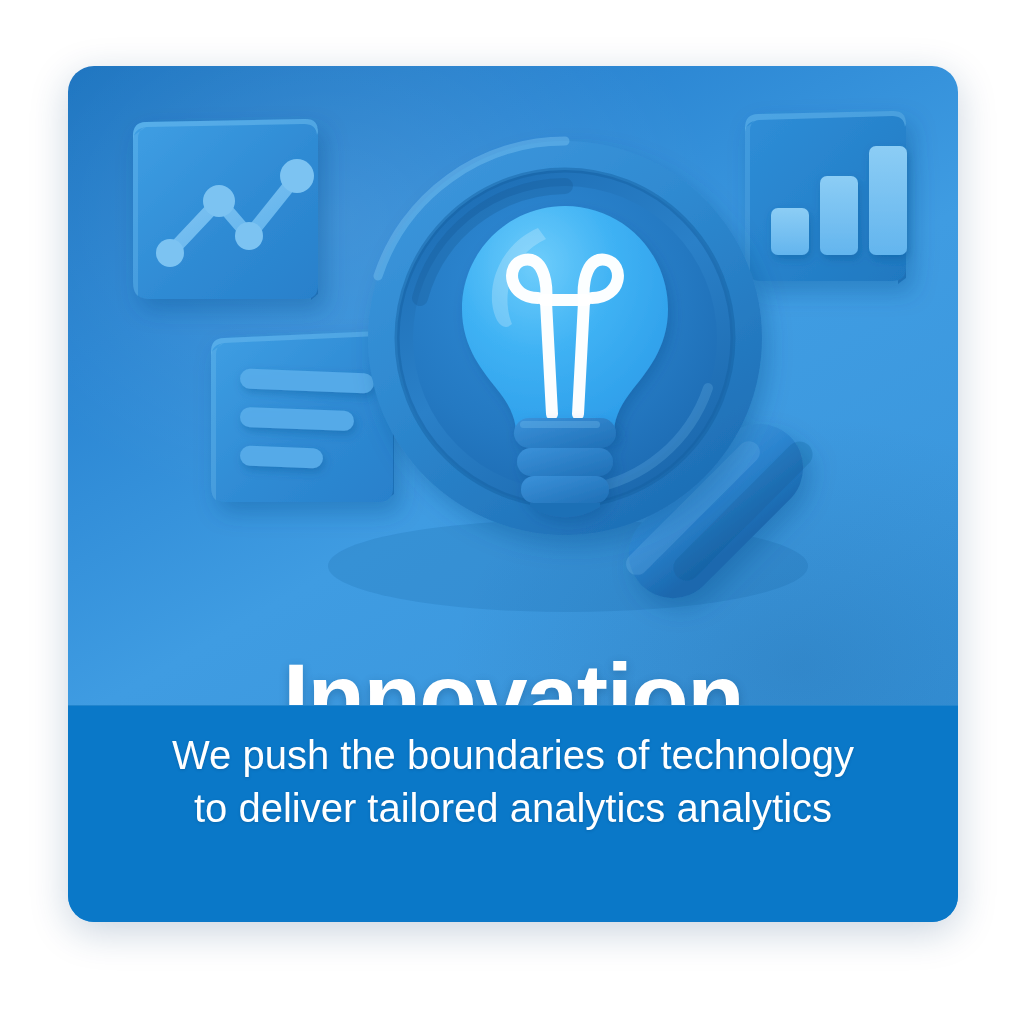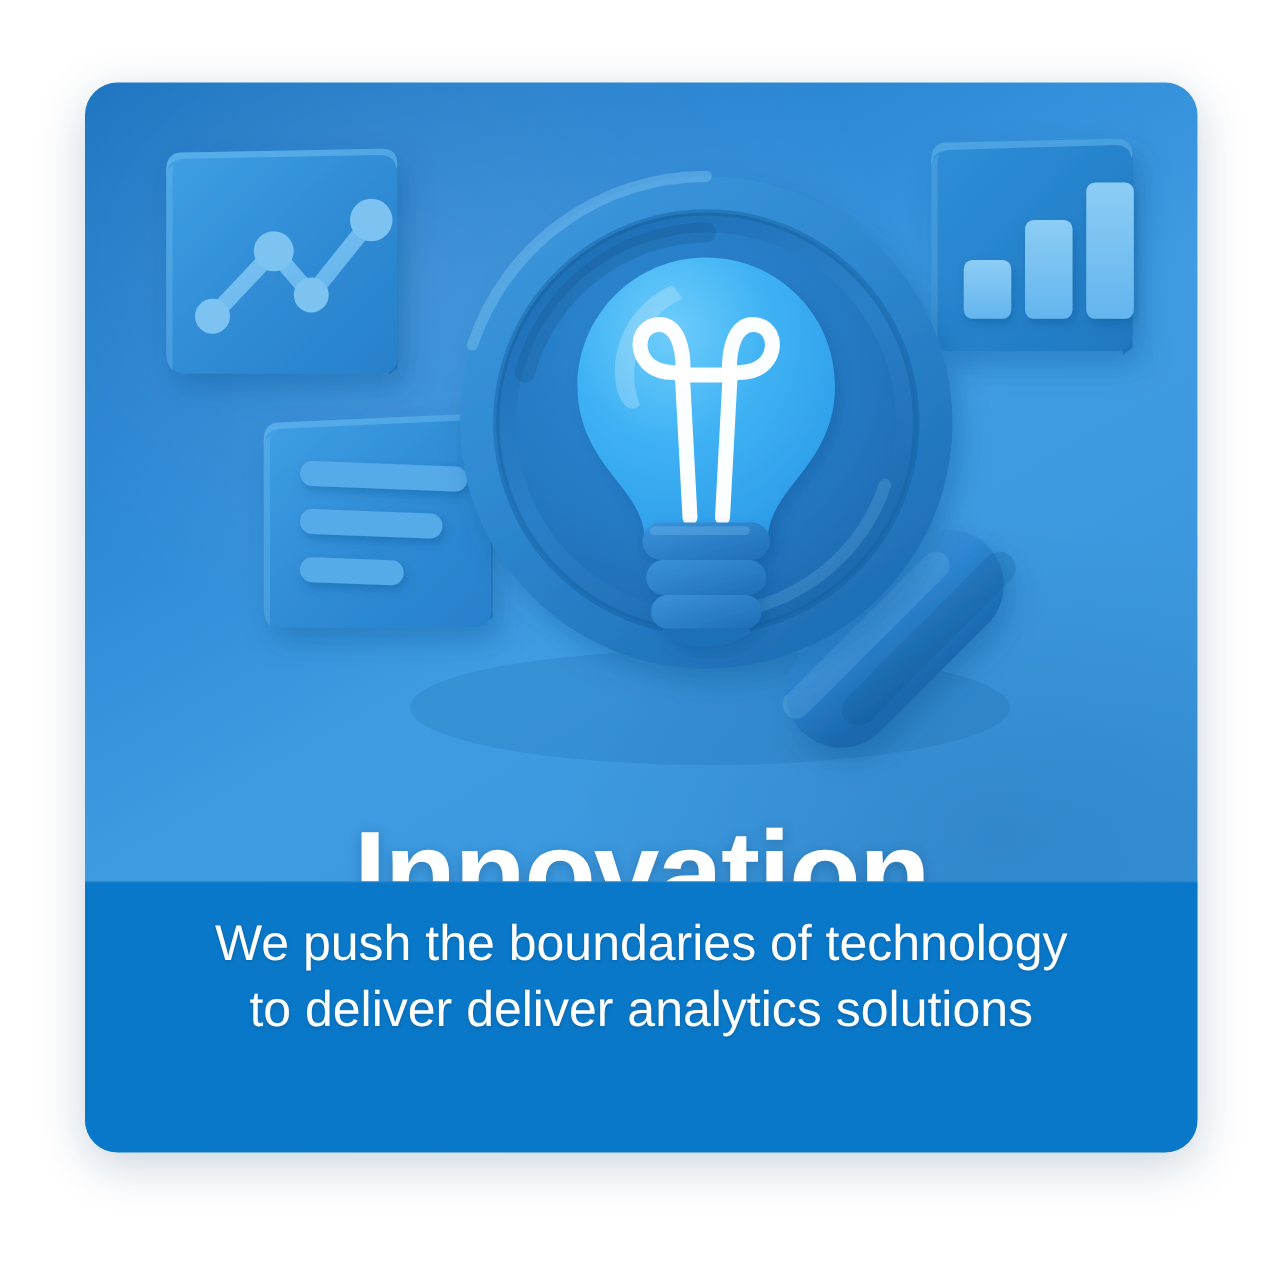--- a/index.html
+++ b/index.html
@@ -277,18 +277,18 @@
 
       </svg>
     </div>
 
     <div class="title">Innovation</div>
 
     <div class="panel">
       <div class="panel-top-line"></div>
       <div class="panel-text">
         <div>We push the boundaries of technology</div>
-        <div>to deliver deliver analytics solutions</div>
+        <div>to deliver tailored analytics analytics</div>
       </div>
     </div>
 
   </div>
 </div>
 
 </body></html>

